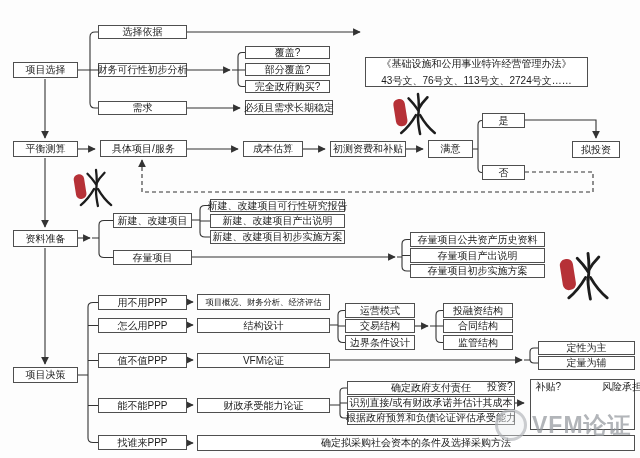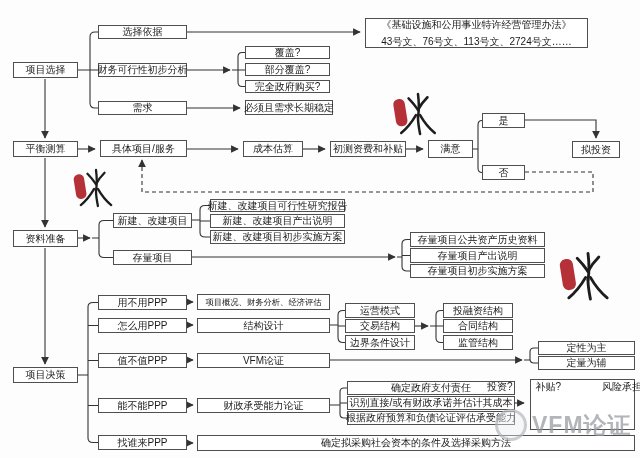--- a/index.html
+++ b/index.html
@@ -7,21 +7,21 @@
     position:relative;width:640px;height:458px;background:#fdfdfd;overflow:hidden;
     font-family:"Liberation Sans","DejaVu Sans",sans-serif;color:#1a1a1a;
   }
   svg.layer{position:absolute;left:0;top:0;z-index:0;}
   .box{
     position:absolute;z-index:2;box-sizing:border-box;
     display:flex;align-items:center;justify-content:center;
     border:1px solid #4f4f4f;background:#fff;
     font-size:10px;line-height:1;white-space:nowrap;
   }
-  .law{flex-direction:column;gap:7px;font-size:10px;}
+  .law{flex-direction:column;gap:7px;font-size:10px;margin-top:39px;}
   .fs85{font-size:8.3px;}
   .qbox{flex-direction:row;align-items:stretch;justify-content:center;gap:3px;padding:2px 4px;}
   .qbox span{display:block;line-height:1;}
   .q0{padding-left:2px;}
   .q1{padding-left:20px;}
   .q2{padding-left:38px;}
   .q3{text-align:right;padding-right:4px;}
   .brand{
     position:absolute;left:495px;top:409px;z-index:3;display:flex;align-items:center;gap:5px;
     color:rgba(148,152,158,.72);font-size:23px;font-weight:bold;letter-spacing:1px;

